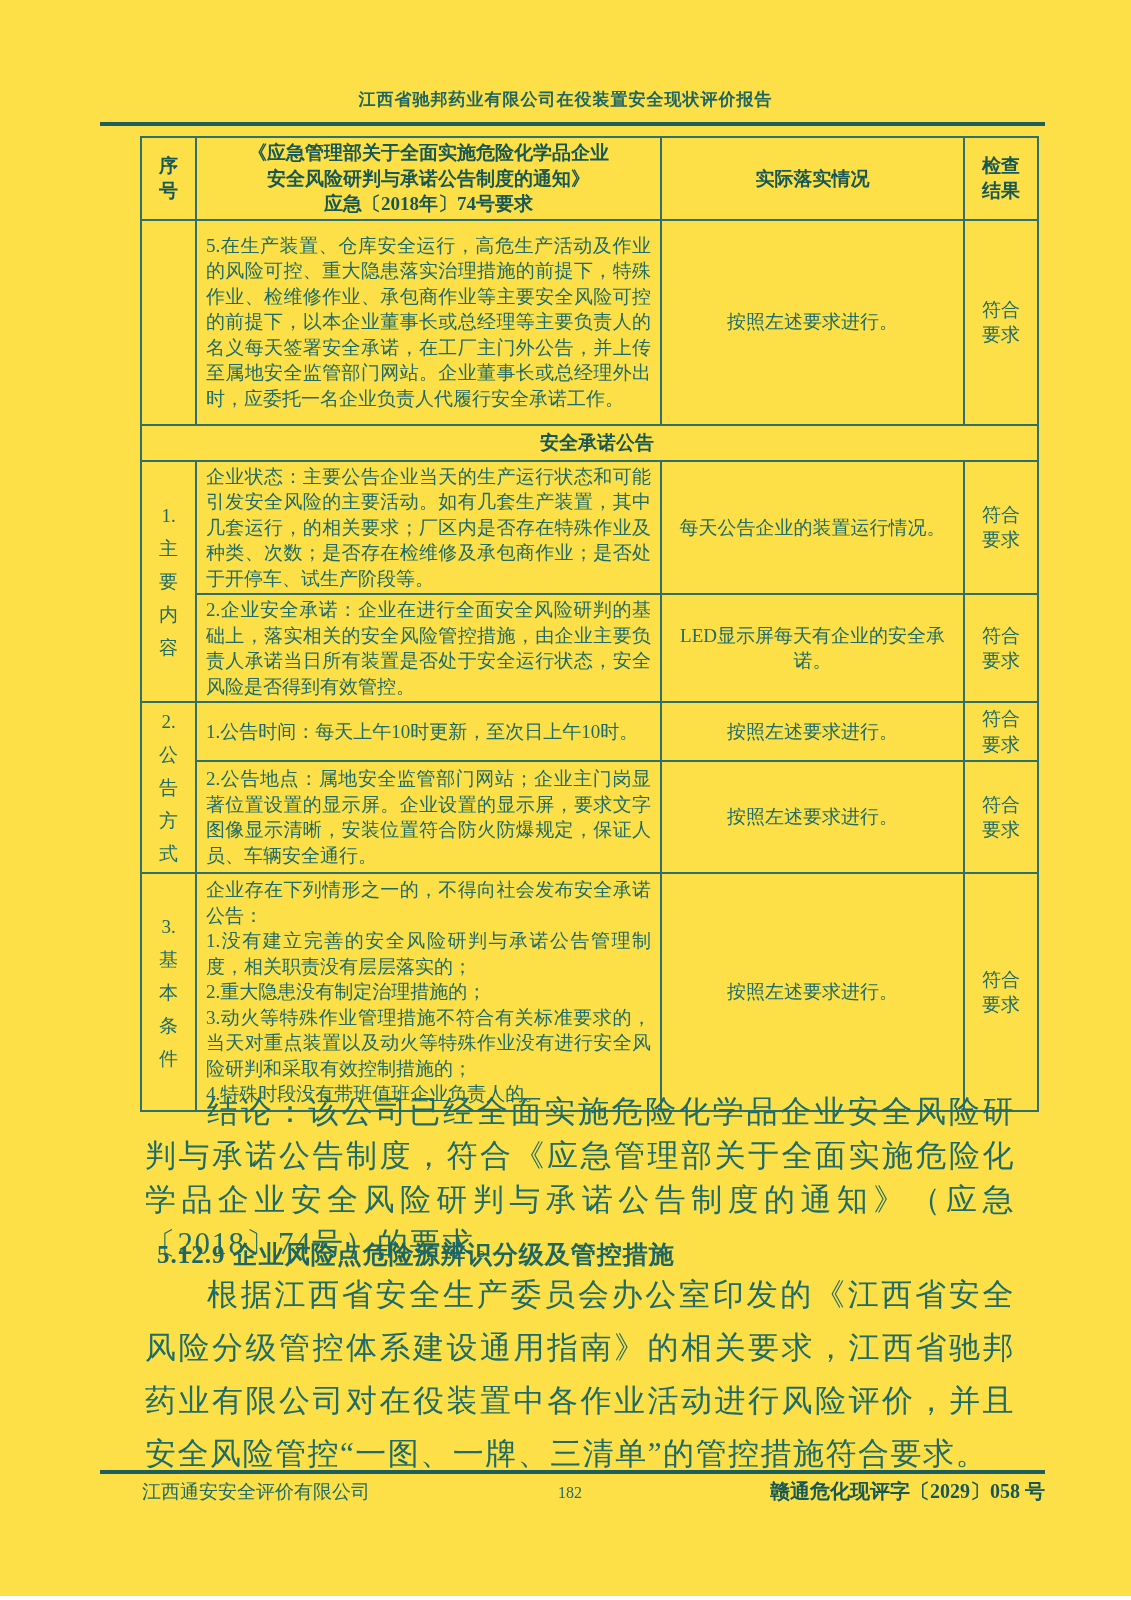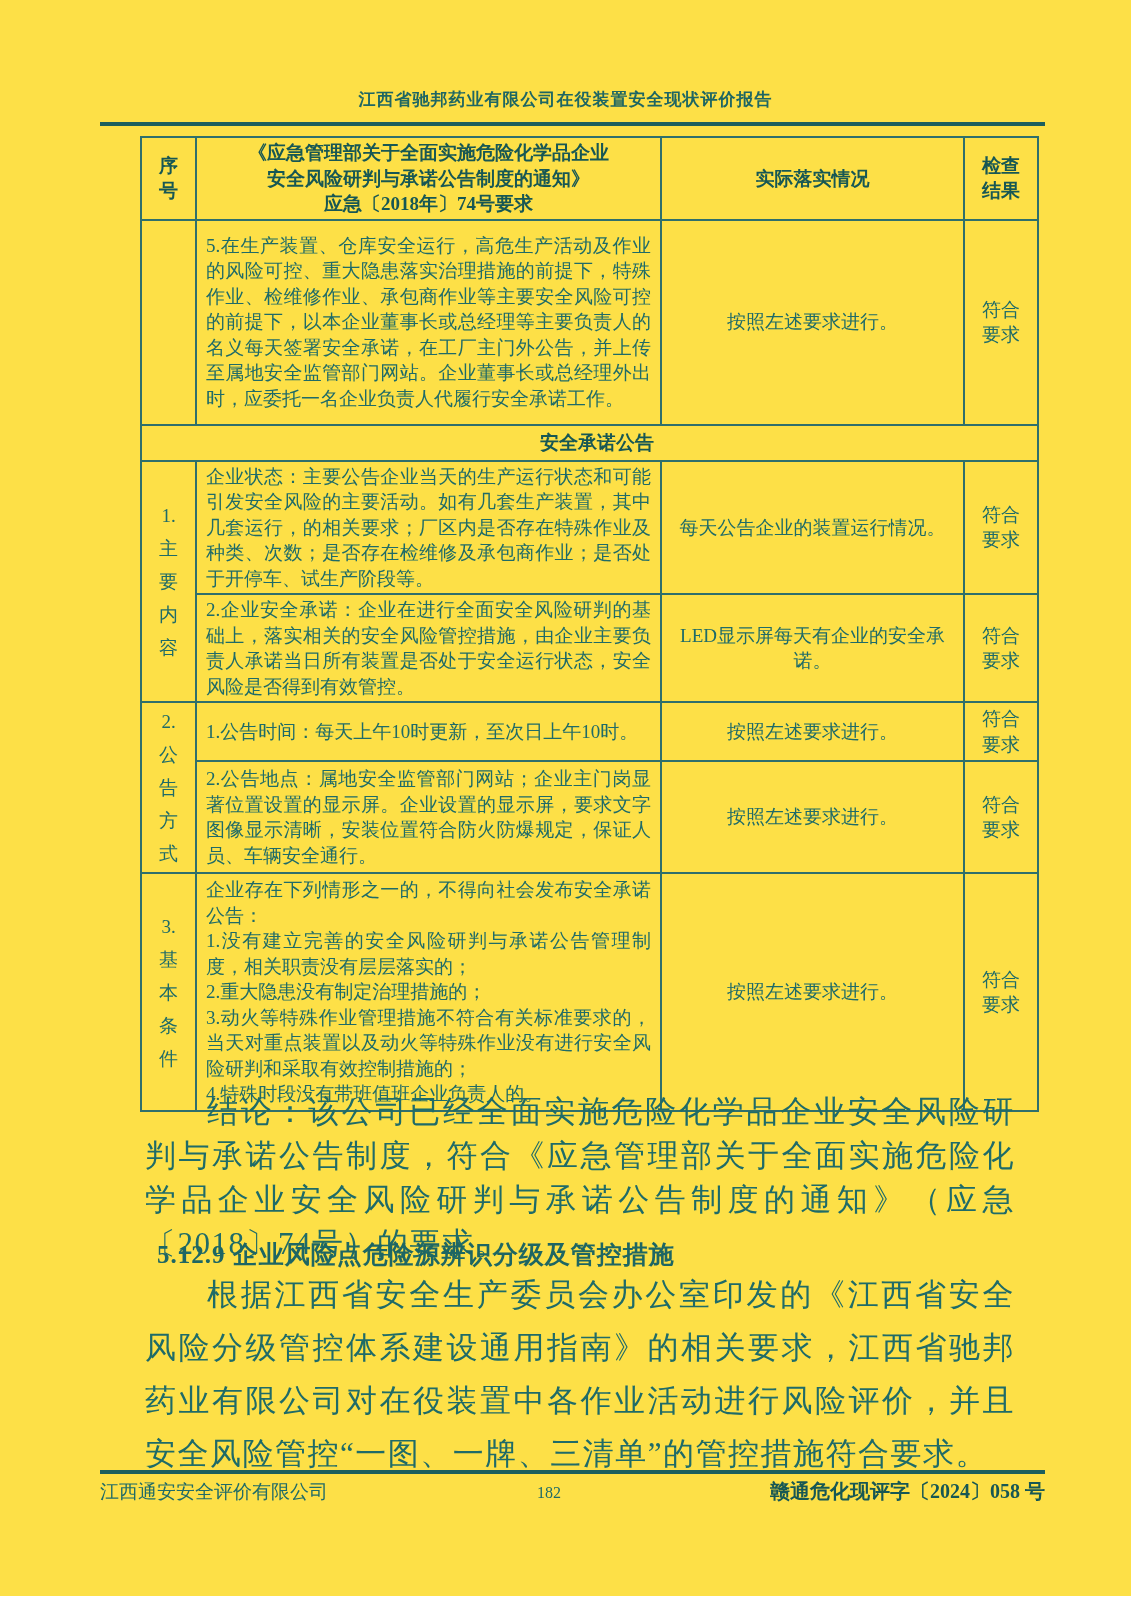--- a/index.html
+++ b/index.html
@@ -76,21 +76,21 @@
     margin:12px;
     font-size:25px; font-weight:bold;
     letter-spacing:1px;
     color:#1E6663;
   }
 
   .footer-row {
     position:absolute; top:1478px; left:100px; width:945px;
     display:flex; align-items:baseline;
   }
-  .footer-company { font-size:19px; }
+  .footer-company { margin-left:42px; font-size:19px; }
   .footer-page { flex:1; text-align:center; font-size:16px; }
   .footer-doc { font-size:20px; font-weight:bold; color:#175754; }
 </style>
 </head>
 <body>
 
 <div class="page">
 
   <div class="doc-title">江西省驰邦药业有限公司在役装置安全现状评价报告</div>
   <div class="rule rule-top"></div>
@@ -183,16 +183,16 @@
   <p class="body-para conclusion-para">结论：该公司已经全面实施危险化学品企业安全风险研判与承诺公告制度，符合《应急管理部关于全面实施危险化学品企业安全风险研判与承诺公告制度的通知》（应急〔2018〕74号）的要求。</p>
 
   <h3 class="sec-heading">5.12.9 企业风险点危险源辨识分级及管控措施</h3>
 
   <p class="body-para risk-para">根据江西省安全生产委员会办公室印发的《江西省安全风险分级管控体系建设通用指南》的相关要求，江西省驰邦药业有限公司对在役装置中各作业活动进行风险评价，并且安全风险管控“一图、一牌、三清单”的管控措施符合要求。</p>
 
   <div class="rule rule-bottom"></div>
   <div class="footer-row">
     <span class="footer-company">江西通安安全评价有限公司</span>
     <span class="footer-page">182</span>
-    <span class="footer-doc">赣通危化现评字〔2024〕058 号</span>
+    <span class="footer-doc">赣通危化现评字〔2029〕058 号</span>
   </div>
 
 </div>
 
 </body></html>

